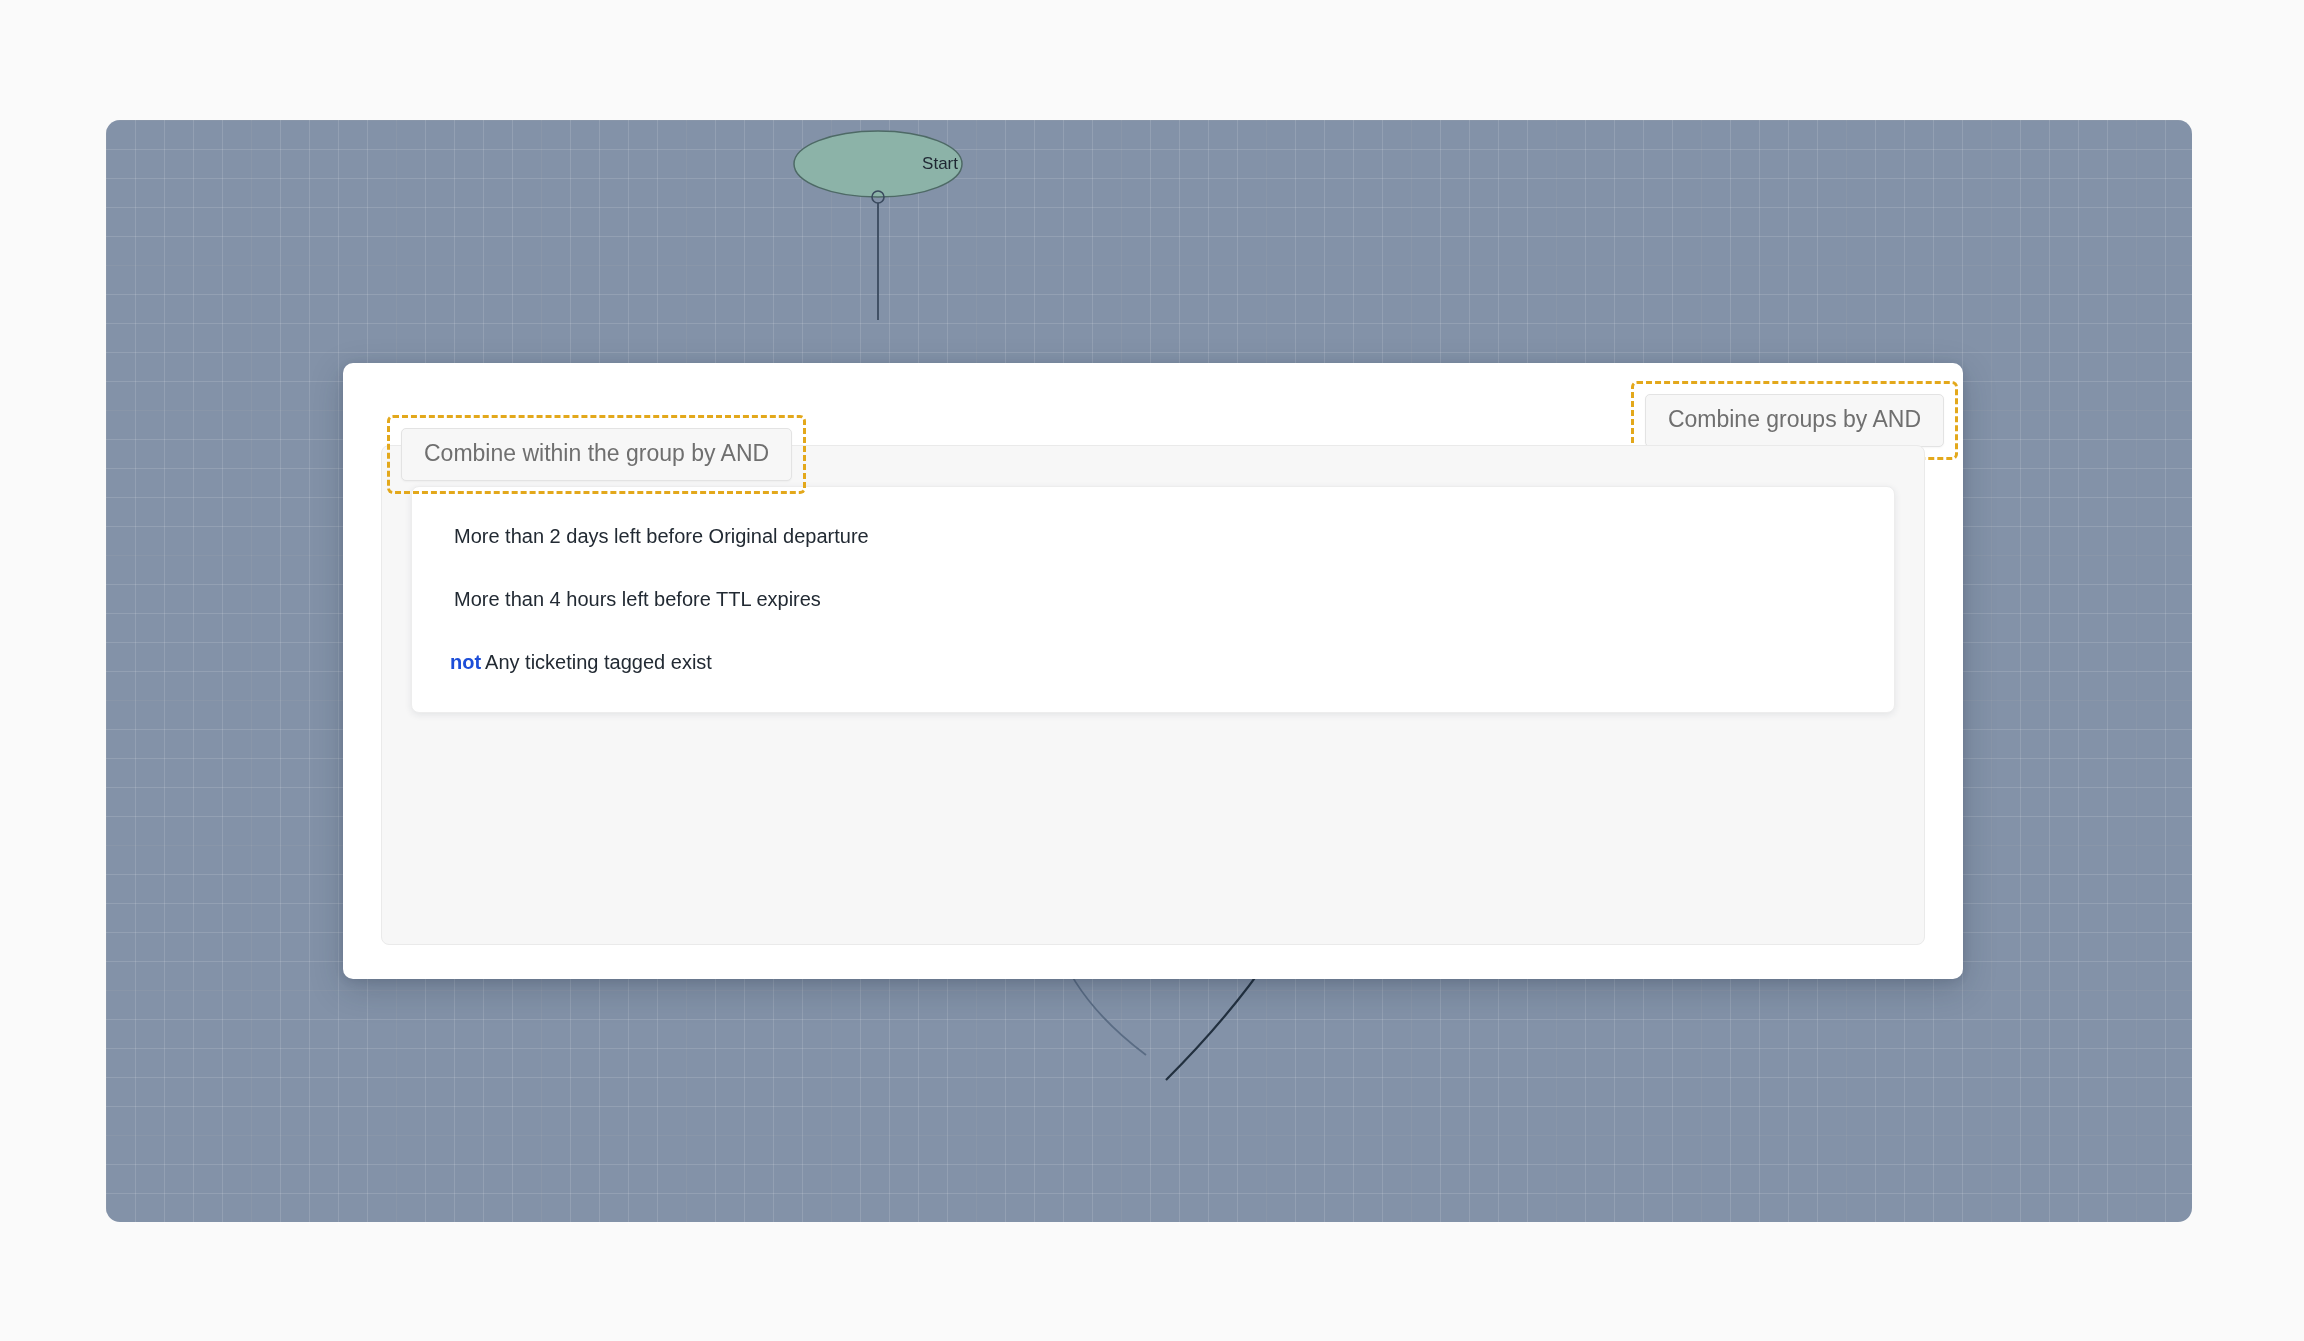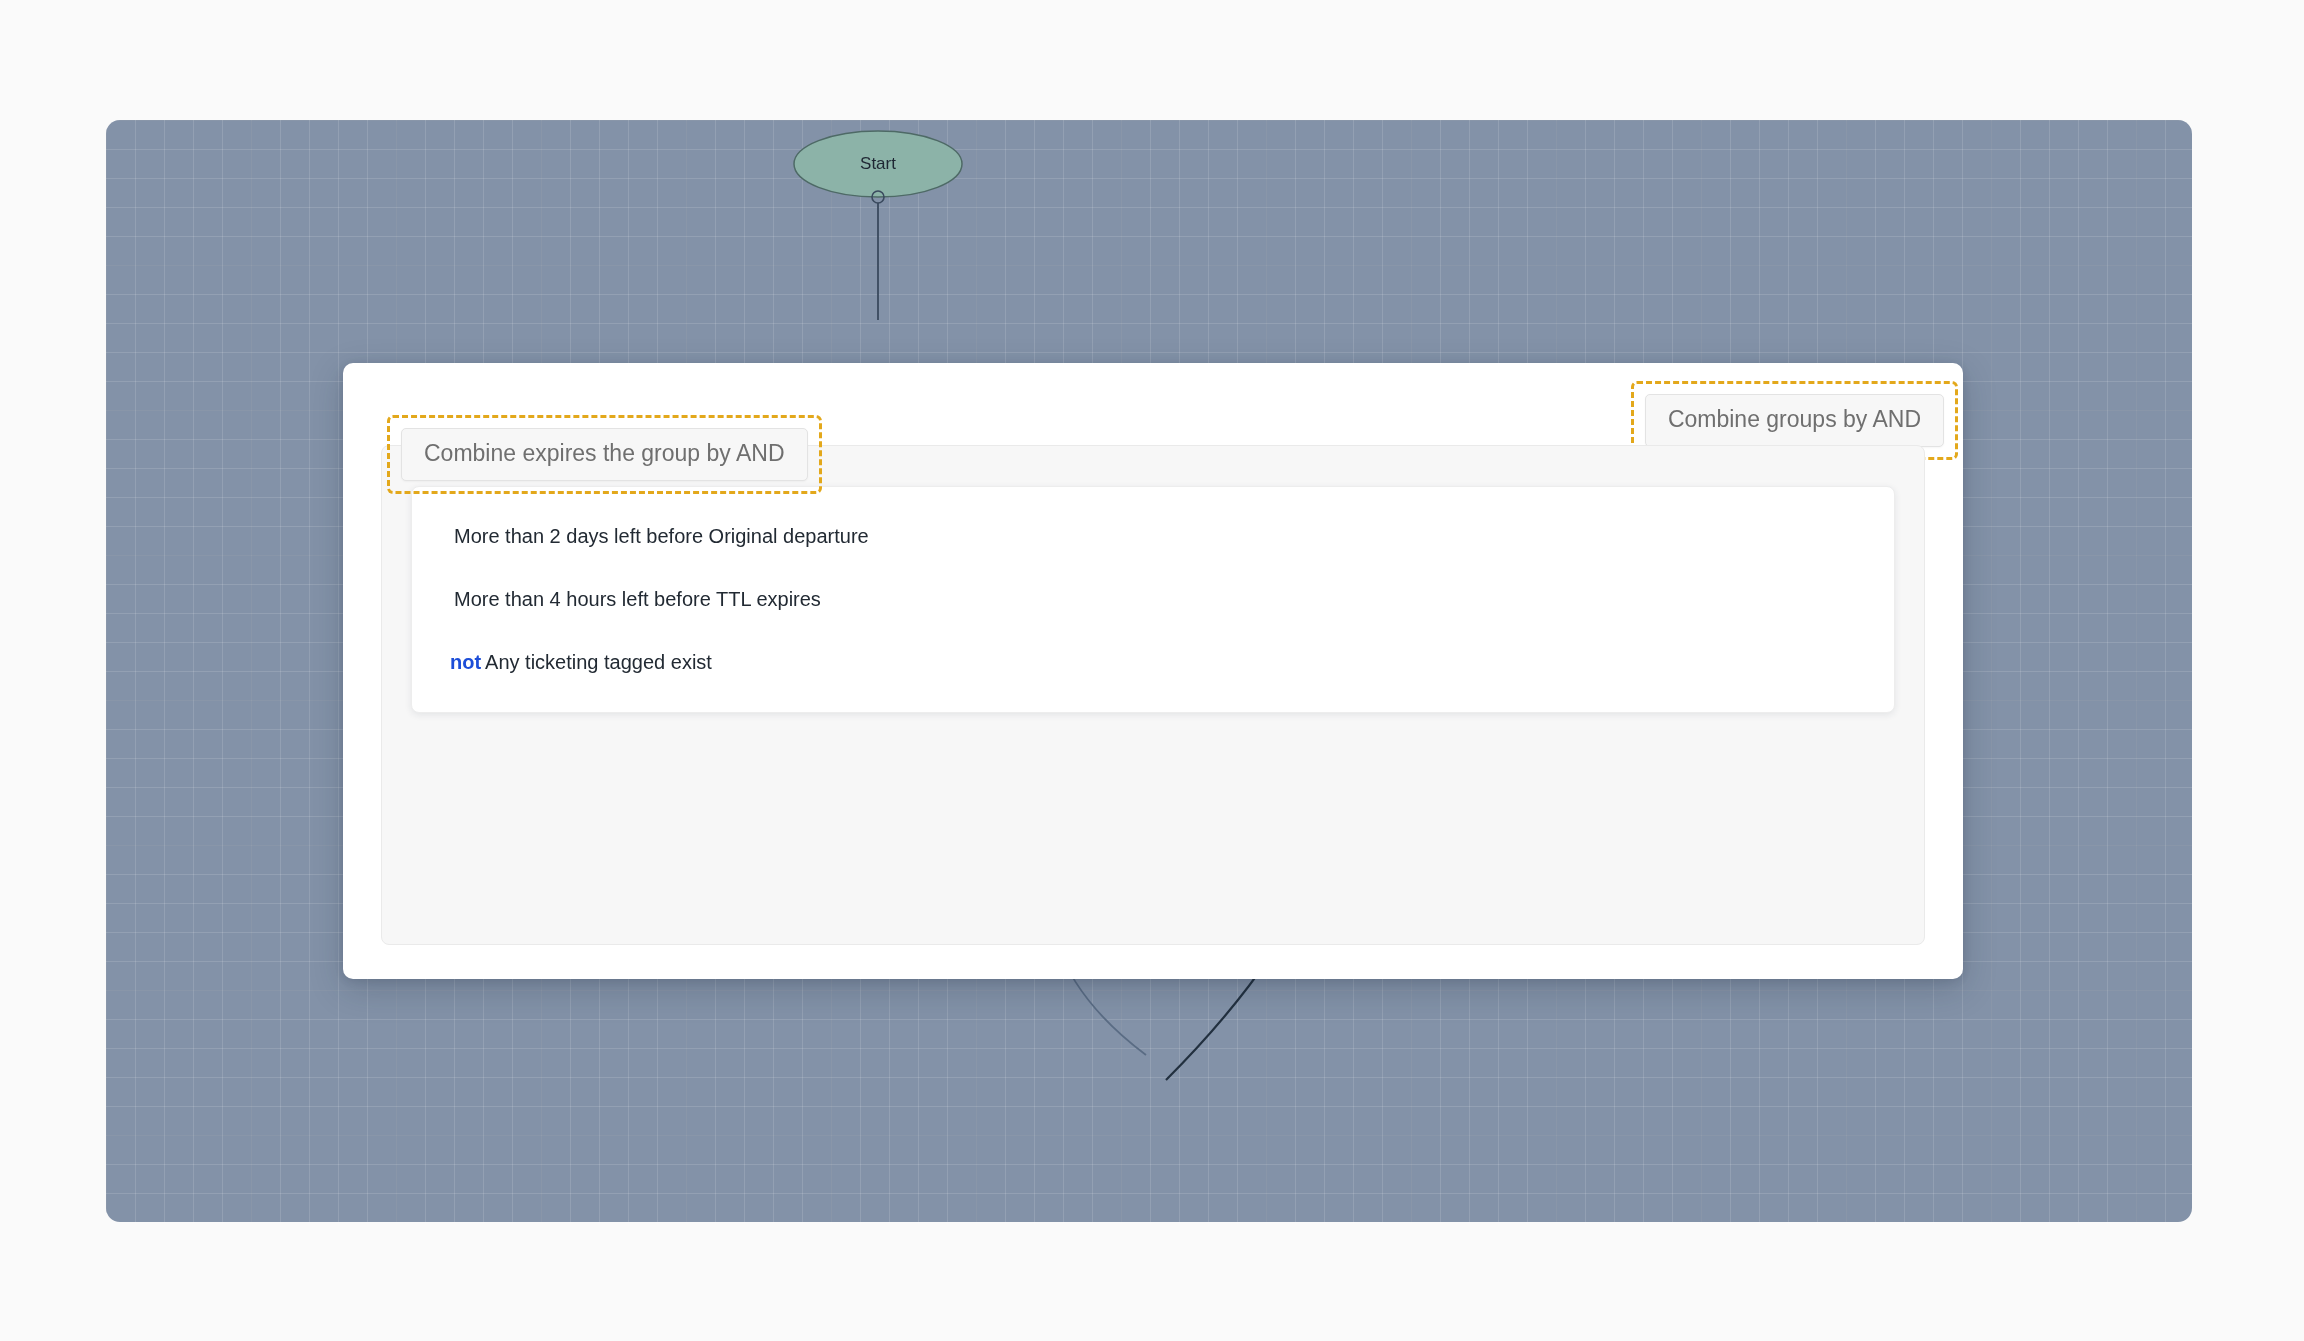--- a/index.html
+++ b/index.html
@@ -44,21 +44,21 @@
   }
   .canvas-svg {
     position: absolute;
     inset: 0;
     width: 100%;
     height: 100%;
   }
 
   .node-label {
     position: absolute;
-    text-align: center;
+    text-align: right;
     font-size: 17px;
     line-height: 22px;
     color: #1f2733;
     pointer-events: none;
   }
   .node-label.faded { color: #6d7e95; }
 
   .node-box {
     position: absolute;
     border-radius: 7px;
@@ -212,21 +212,21 @@
 
   <div class="modal">
 
     <div class="groups-combine-wrap">
       <button class="combine-btn">Combine groups by AND</button>
     </div>
 
     <div class="group-container">
 
       <div class="group-combine-wrap">
-        <button class="combine-btn">Combine expires the group by AND</button>
+        <button class="combine-btn">Combine within the group by AND</button>
       </div>
 
       <div class="cards">
 
         <div class="cond-card">
           <div class="cond-row">
             <span class="not-token"></span><span>More than 2 days left before Original departure</span>
           </div>
           <div class="cond-row">
             <span class="not-token"></span><span>More than 4 hours left before TTL expires</span>

